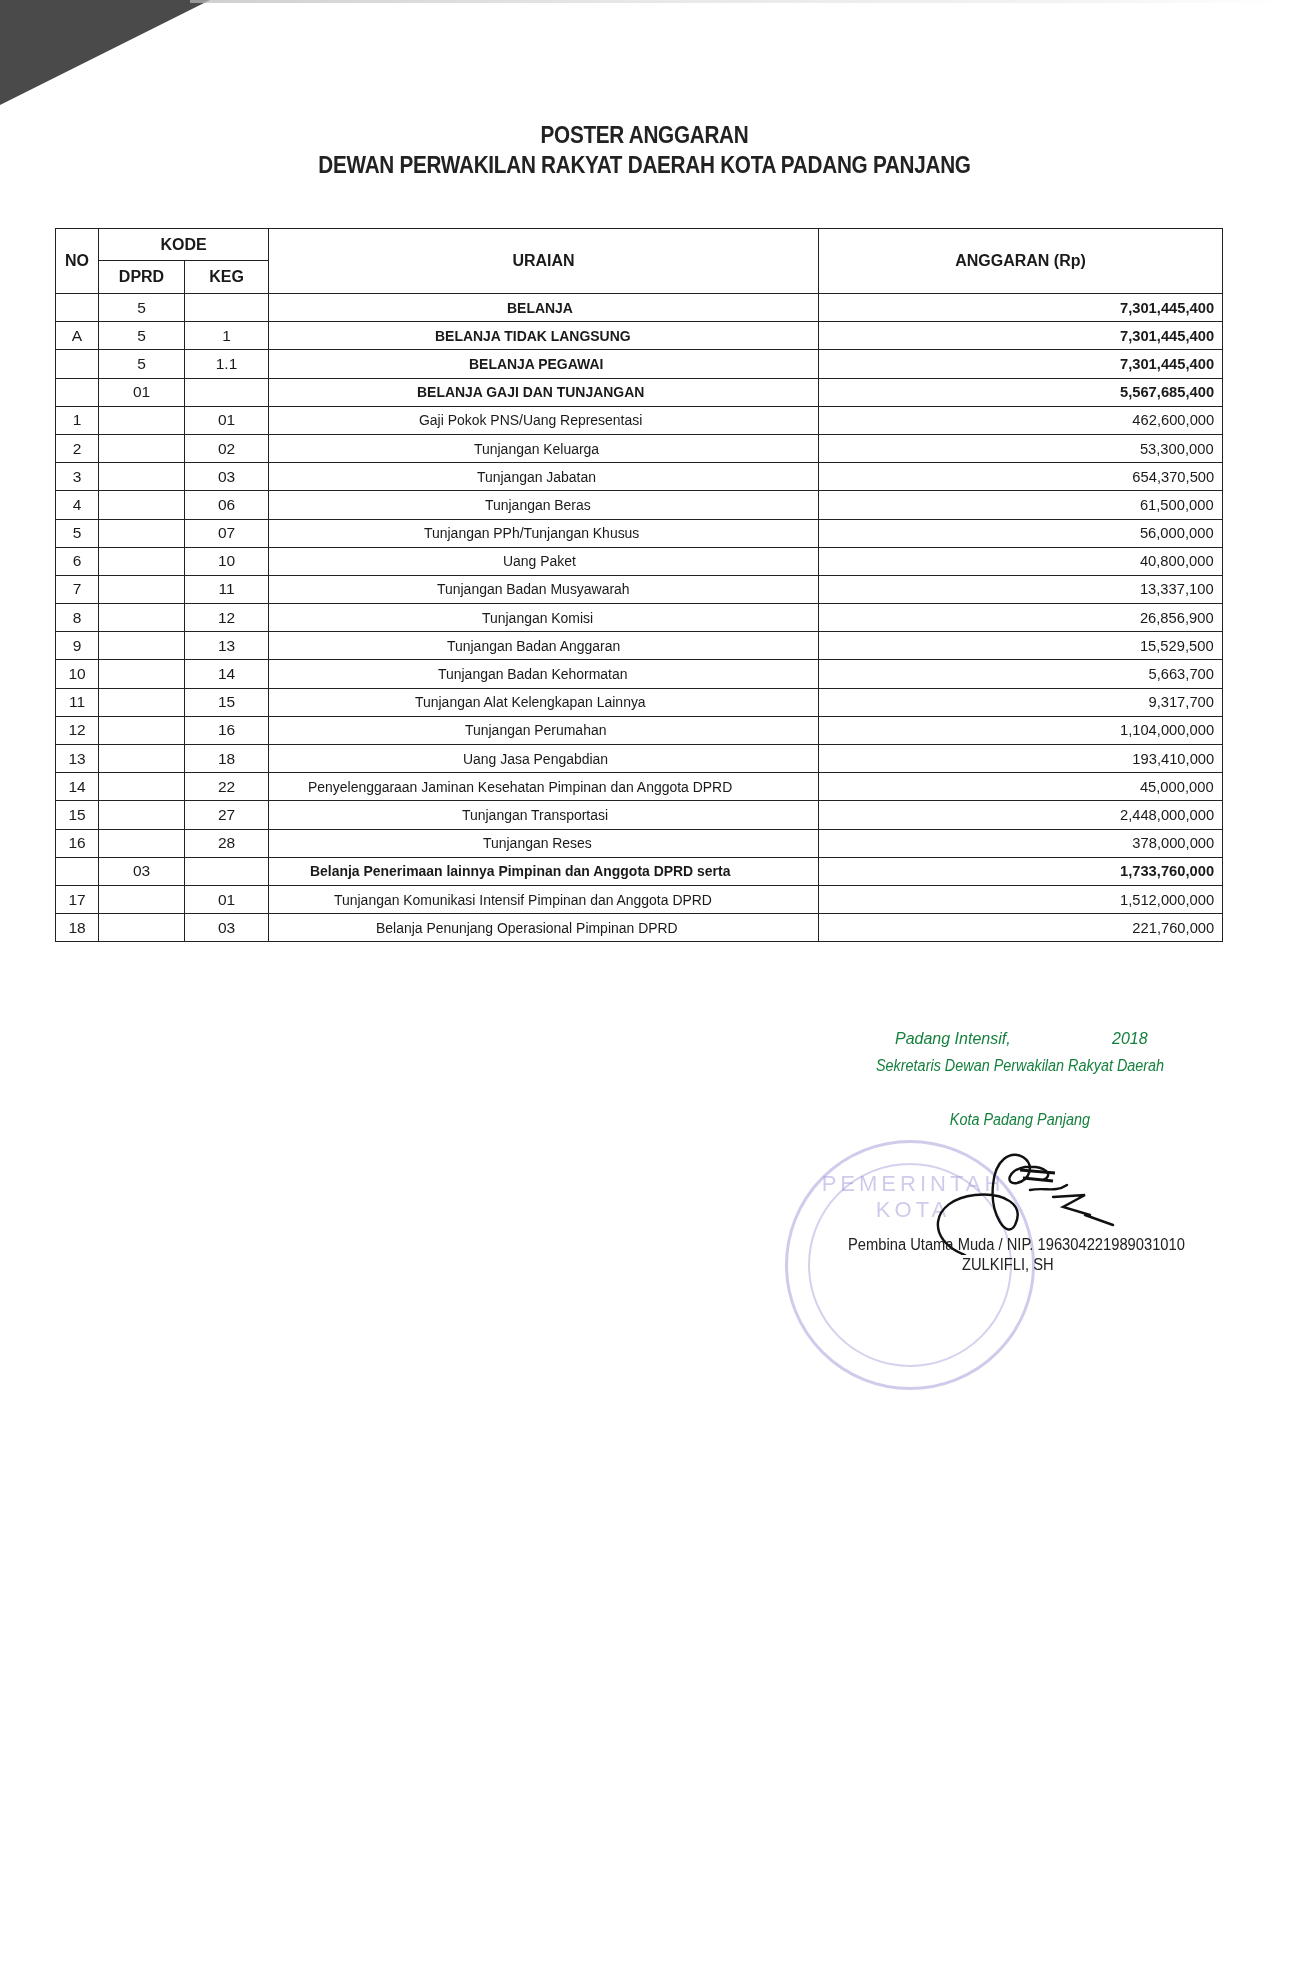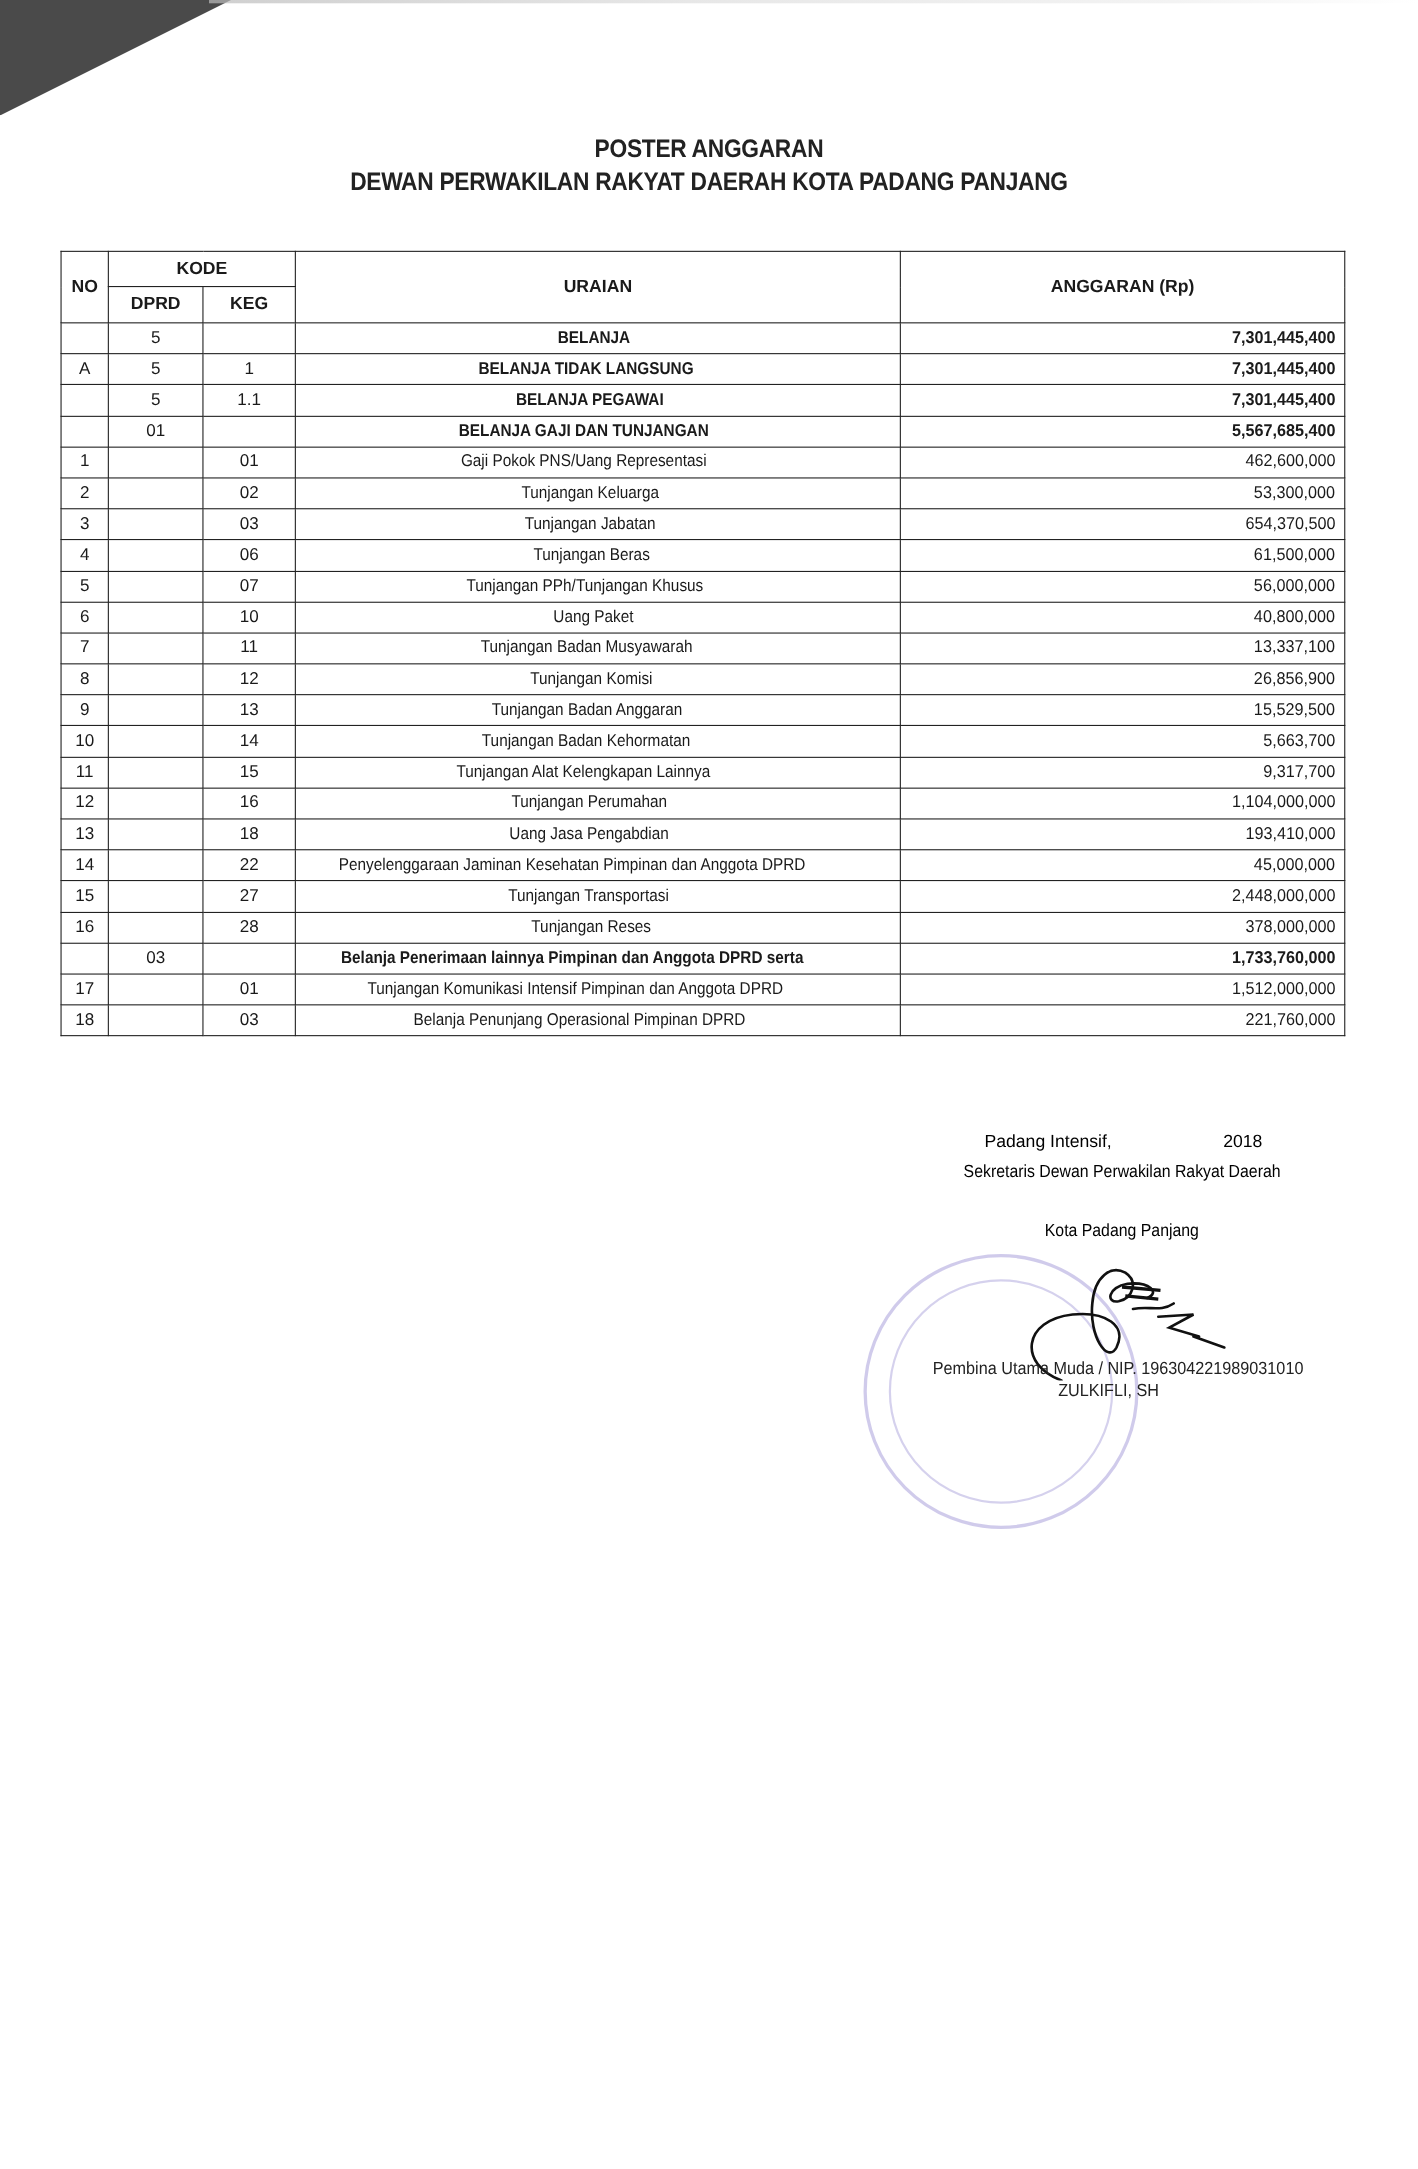--- a/index.html
+++ b/index.html
@@ -40,21 +40,21 @@
     font-weight: bold; font-size: 16px; text-align: center; height: 31px; margin-left: 32px;
   }
   table.budget th.sub { height: 32px; }
   .c { text-align: center; }
   .r { text-align: right; padding-right: 8px !important; }
   .l { text-align: center; }
   .b { font-weight: bold; }
   .cond { display: inline-block; transform: scaleX(0.9); transform-origin: left center; }
   .condr { display: inline-block; transform: scaleX(0.95); transform-origin: right center; }
 
-  .sign { position: absolute; left: 840px; width: 360px; text-align: center; font-size: 16px; color: #000000; }
+  .sign { position: absolute; left: 840px; width: 360px; text-align: center; font-size: 16px; color: #15803d; font-style: italic; }
   .sign .cond2 { display: inline-block; transform: scaleX(0.9); }
   .s1 { top: 1030px; }
   .s2 { top: 1057px; }
   .s3 { top: 1083px; margin-top: 28px; }
   .date-line { position: relative; }
   .date-line .place { position: absolute; left: 55px; }
   .date-line .year { position: absolute; left: 272px; }
 
   .stamp {
     position: absolute; left: 785px; top: 1140px; width: 250px; height: 250px;
@@ -271,20 +271,21 @@
         <td class="c"><span class=""></span></td>
         <td class="c"><span class="">03</span></td>
         <td class="l"><span class="cond">Belanja Penunjang Operasional Pimpinan DPRD</span></td>
         <td class="r"><span class="condr">221,760,000</span></td>
       </tr>
     </tbody>
 </table>
 
 <div class="stamp">
   <div class="inner"></div>
+  <div class="arc-top">PEMERINTAH KOTA</div>
 </div>
 
 <div class="sign s1">
   <div class="date-line">
     <span class="place">Padang Intensif,</span>
     <span class="year">2018</span>
   </div>
 </div>
 <div class="sign s2"><span class="cond2">Sekretaris Dewan Perwakilan Rakyat Daerah</span></div>
 <div class="sign s3"><span class="cond2">Kota Padang Panjang</span></div>

